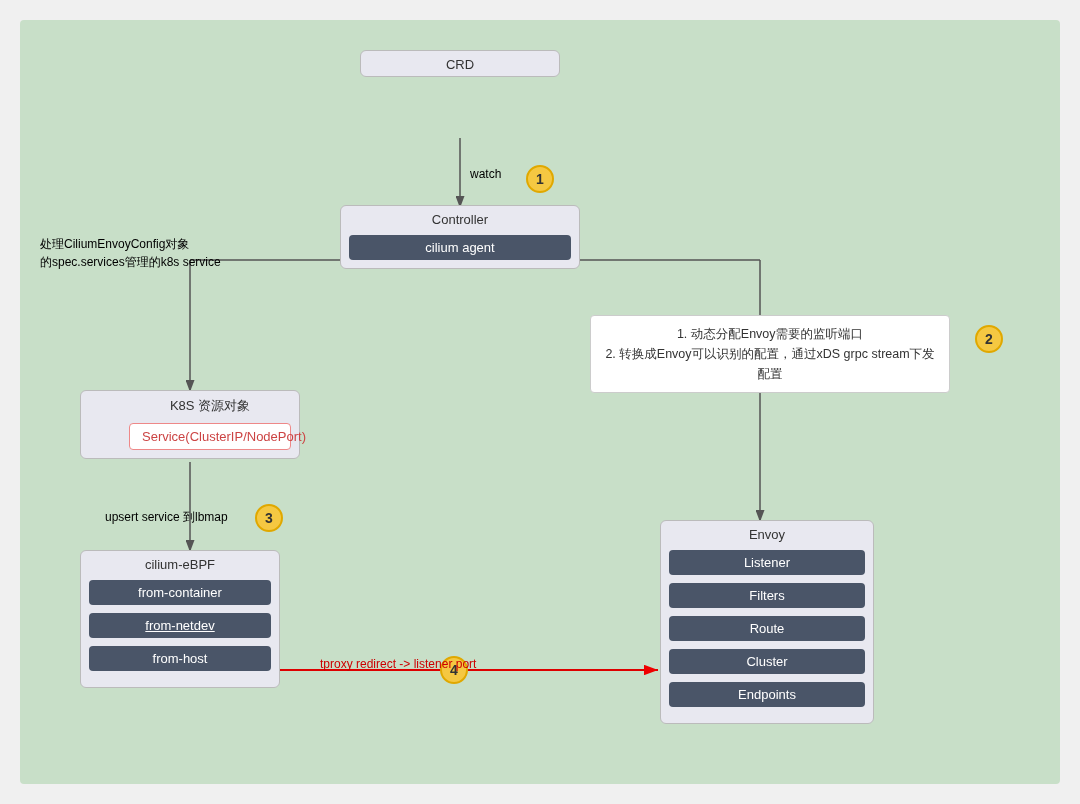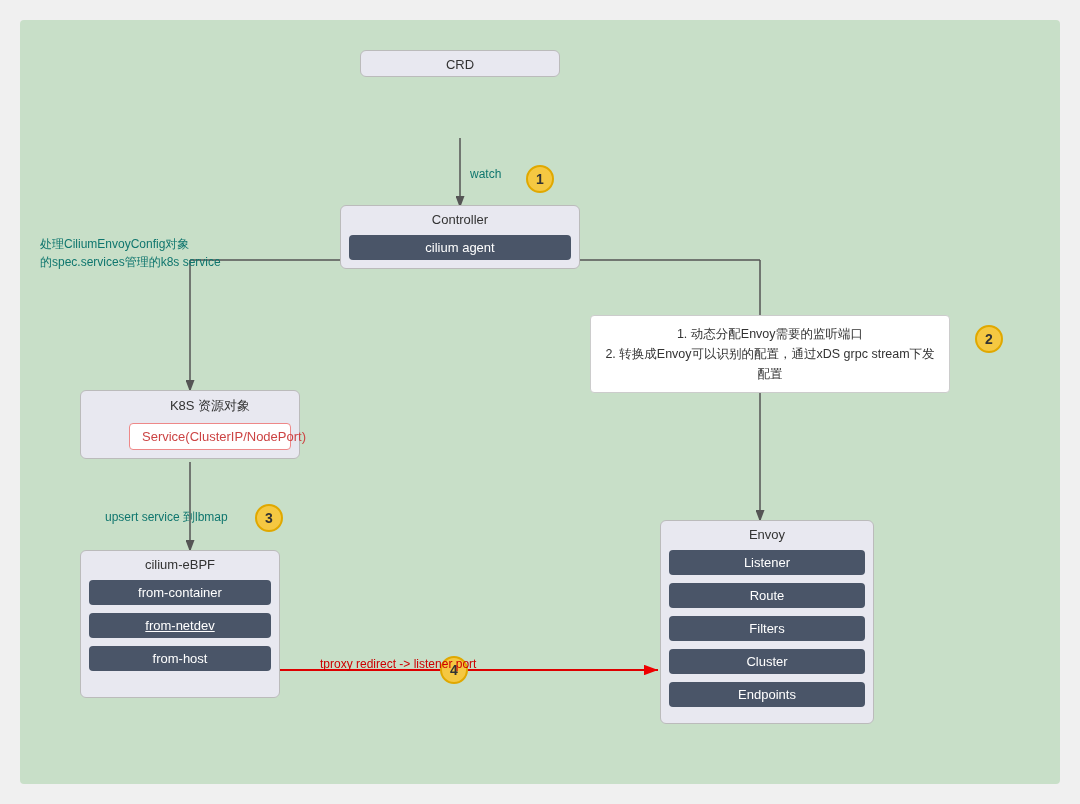--- a/index.html
+++ b/index.html
@@ -72,21 +72,21 @@
       top: 370px;
       width: 220px;
       padding-left: 40px;
     }
 
     
     .ebpf-box {
       left: 60px;
       top: 530px;
       width: 200px;
-      padding-bottom: 18px;
+      padding-bottom: 8px;
     }
 
     
     .envoy-box {
       left: 640px;
       top: 500px;
       width: 214px;
       padding-bottom: 8px;
     }
 
@@ -123,21 +123,21 @@
       position: absolute;
       top: 0; left: 0;
       width: 100%; height: 100%;
       pointer-events: none;
     }
 
     
     .flow-label {
       position: absolute;
       font-size: 12px;
-      color: #0f766e;
+      color: #000000;
       line-height: 1.5;
     }
   </style>
 </head>
 <body>
 
 <div class="canvas">
 
   <svg class="arrows-svg">
 
@@ -204,19 +204,19 @@
     <div class="box-inner" style="margin-top: 5px;">from-host</div>
   </div>
 
   <div class="circle-badge" style="left: 420px; top: 636px;">4</div>
 
   <div class="flow-label" style="left: 300px; top: 635px; color: #cc0000;">tproxy redirect -&gt; listener port</div>
 
   <div class="box envoy-box">
     <div class="box-title">Envoy</div>
     <div class="box-inner">Listener</div>
+    <div class="box-inner" style="margin-top: 5px;">Filters</div>
     <div class="box-inner" style="margin-top: 5px;">Route</div>
-    <div class="box-inner" style="margin-top: 5px;">Filters</div>
     <div class="box-inner" style="margin-top: 5px;">Cluster</div>
     <div class="box-inner" style="margin-top: 5px;">Endpoints</div>
   </div>
 
 </div>
 
 </body></html>

